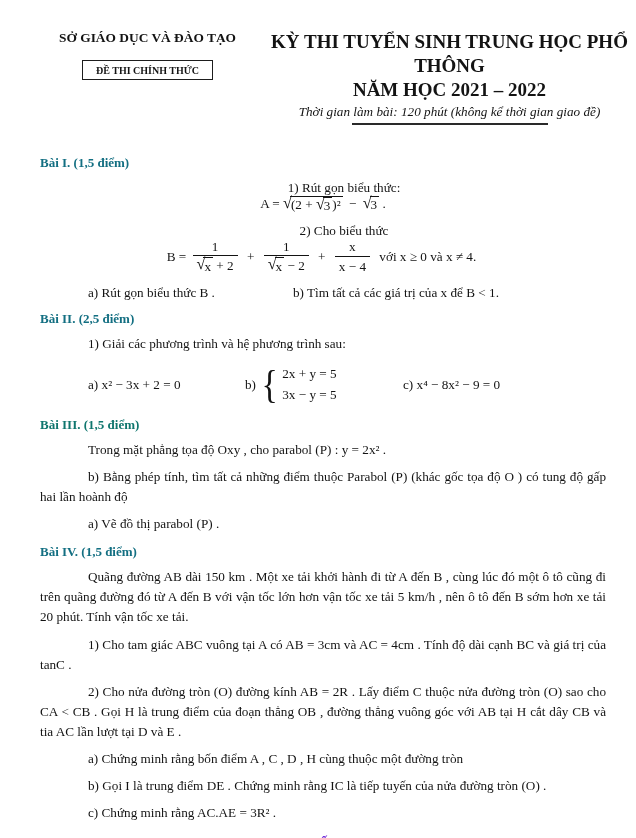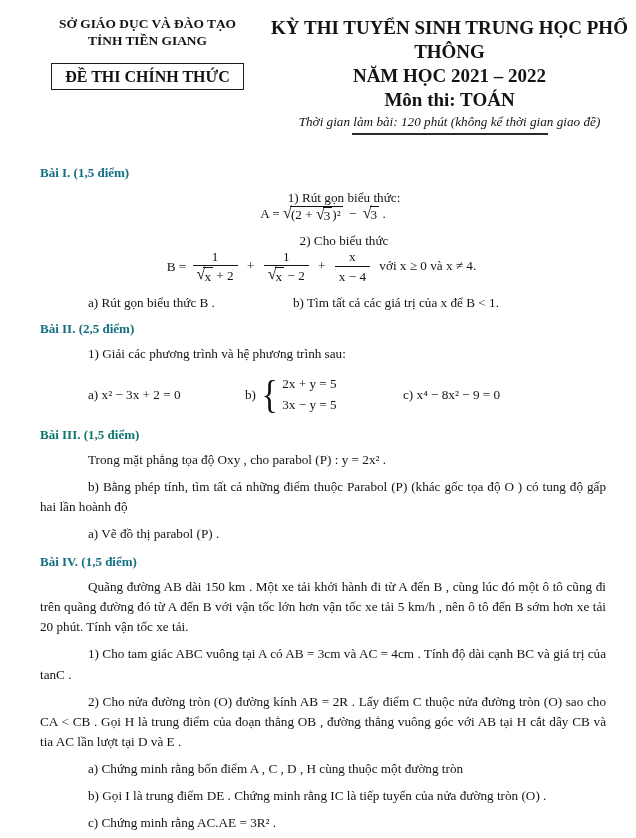--- a/index.html
+++ b/index.html
@@ -3,24 +3,24 @@
 <meta charset="utf-8">
 <style>
   * { margin:0; padding:0; box-sizing:border-box; }
   html,body { background:#ffffff; }
   .page {
     width:636px; height:838px; margin:0 auto; background:#fff;
     font-family:"Liberation Serif", serif; font-size:13.2px; color:#131313;
     overflow:hidden; position:relative;
   }
   
-  header { display:flex; padding:16px 8px 0 30px; }
+  header { display:flex; padding:30px 8px 0 30px; }
   .h-left { width:235px; text-align:center; }
   .h-left .ln { font-weight:bold; font-size:13.4px; line-height:1.25; }
-  .box { display:inline-block; margin-top:13px; border:1.6px solid #1d1d1d; padding:4px 13px 3px; font-weight:bold; font-size:16px; }
+  .box { display:inline-block; margin-top:13px; border:1.6px solid #1d1d1d; padding:4px 13px 3px; font-weight:bold; font-size:10px; }
   .h-right { flex:1; text-align:center; padding-left:6px; }
   .h-right .ln { font-weight:bold; font-size:19px; line-height:1.26; }
   .h-right .it { font-style:italic; font-size:13.2px; margin-top:2px; }
   .h-rule { width:196px; border-top:2px solid #2a2a2a; margin:3px auto 0; }
   
   main { padding:20px 30px 0 40px; }
   h3.sec { font-size:13px; font-weight:bold; margin:10px 0 6px; }
   p.ind { text-indent:48px; margin:7px 0; text-align:justify; line-height:1.52; }
   p.noj { text-align:left; }
   .subrow { display:flex; margin:7px 0; }
@@ -47,31 +47,29 @@
   footer { text-align:center; margin-top:12px; font-weight:bold; }
 </style>
 </head>
 <body>
 
 <div class="page">
 
   <header>
     <div class="h-left">
       <div class="ln">SỞ GIÁO DỤC VÀ ĐÀO TẠO</div>
-      <div class="ln">TỈNH TIỀN GIANG</div>
       <div>
         <span class="box">
           <span>ĐỀ THI CHÍNH THỨC</span>
         </span>
       </div>
     </div>
     <div class="h-right">
       <div class="ln">KỲ THI TUYỂN SINH TRUNG HỌC PHỔ THÔNG</div>
       <div class="ln">NĂM HỌC 2021 – 2022</div>
-      <div class="ln">Môn thi: TOÁN</div>
       <div class="it">Thời gian làm bài: 120 phút (không kể thời gian giao đề)</div>
       <div class="h-rule"></div>
     </div>
   </header>
 
   <main>
 
     <section>
       <h3 class="sec teal" style="color: rgb(19, 111, 130);">Bài I. (1,5 điểm)</h3>
 

